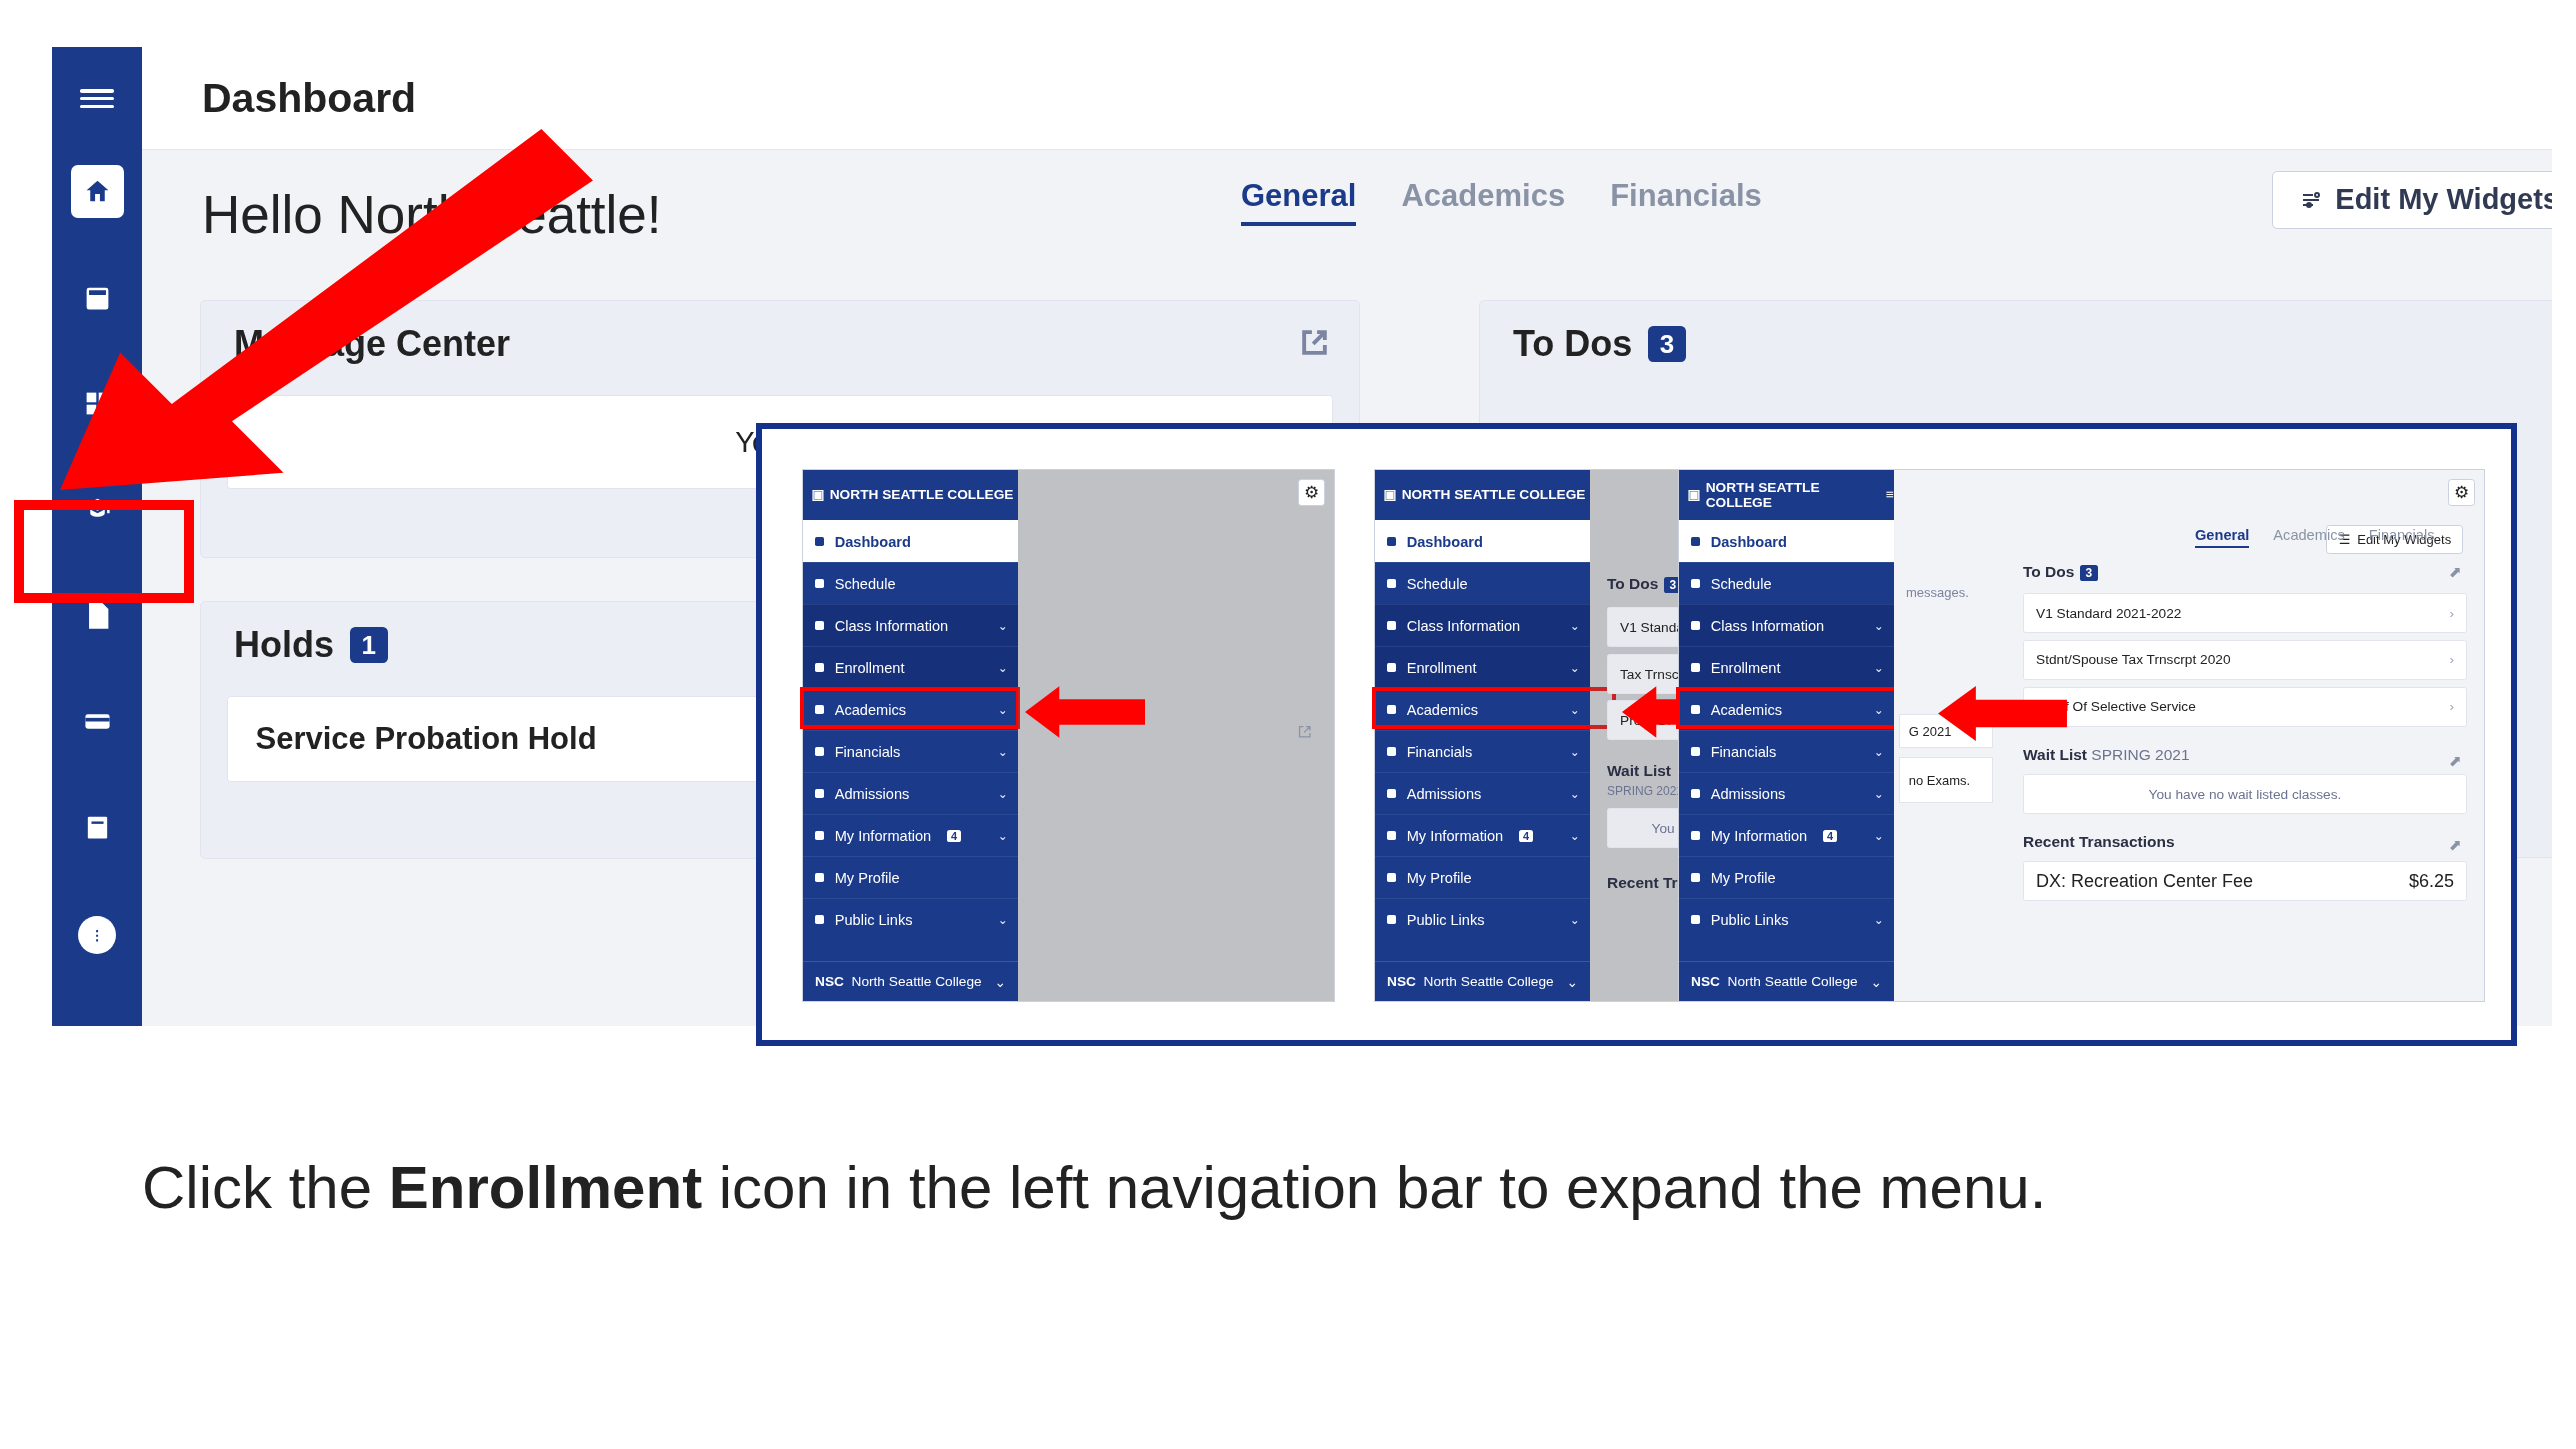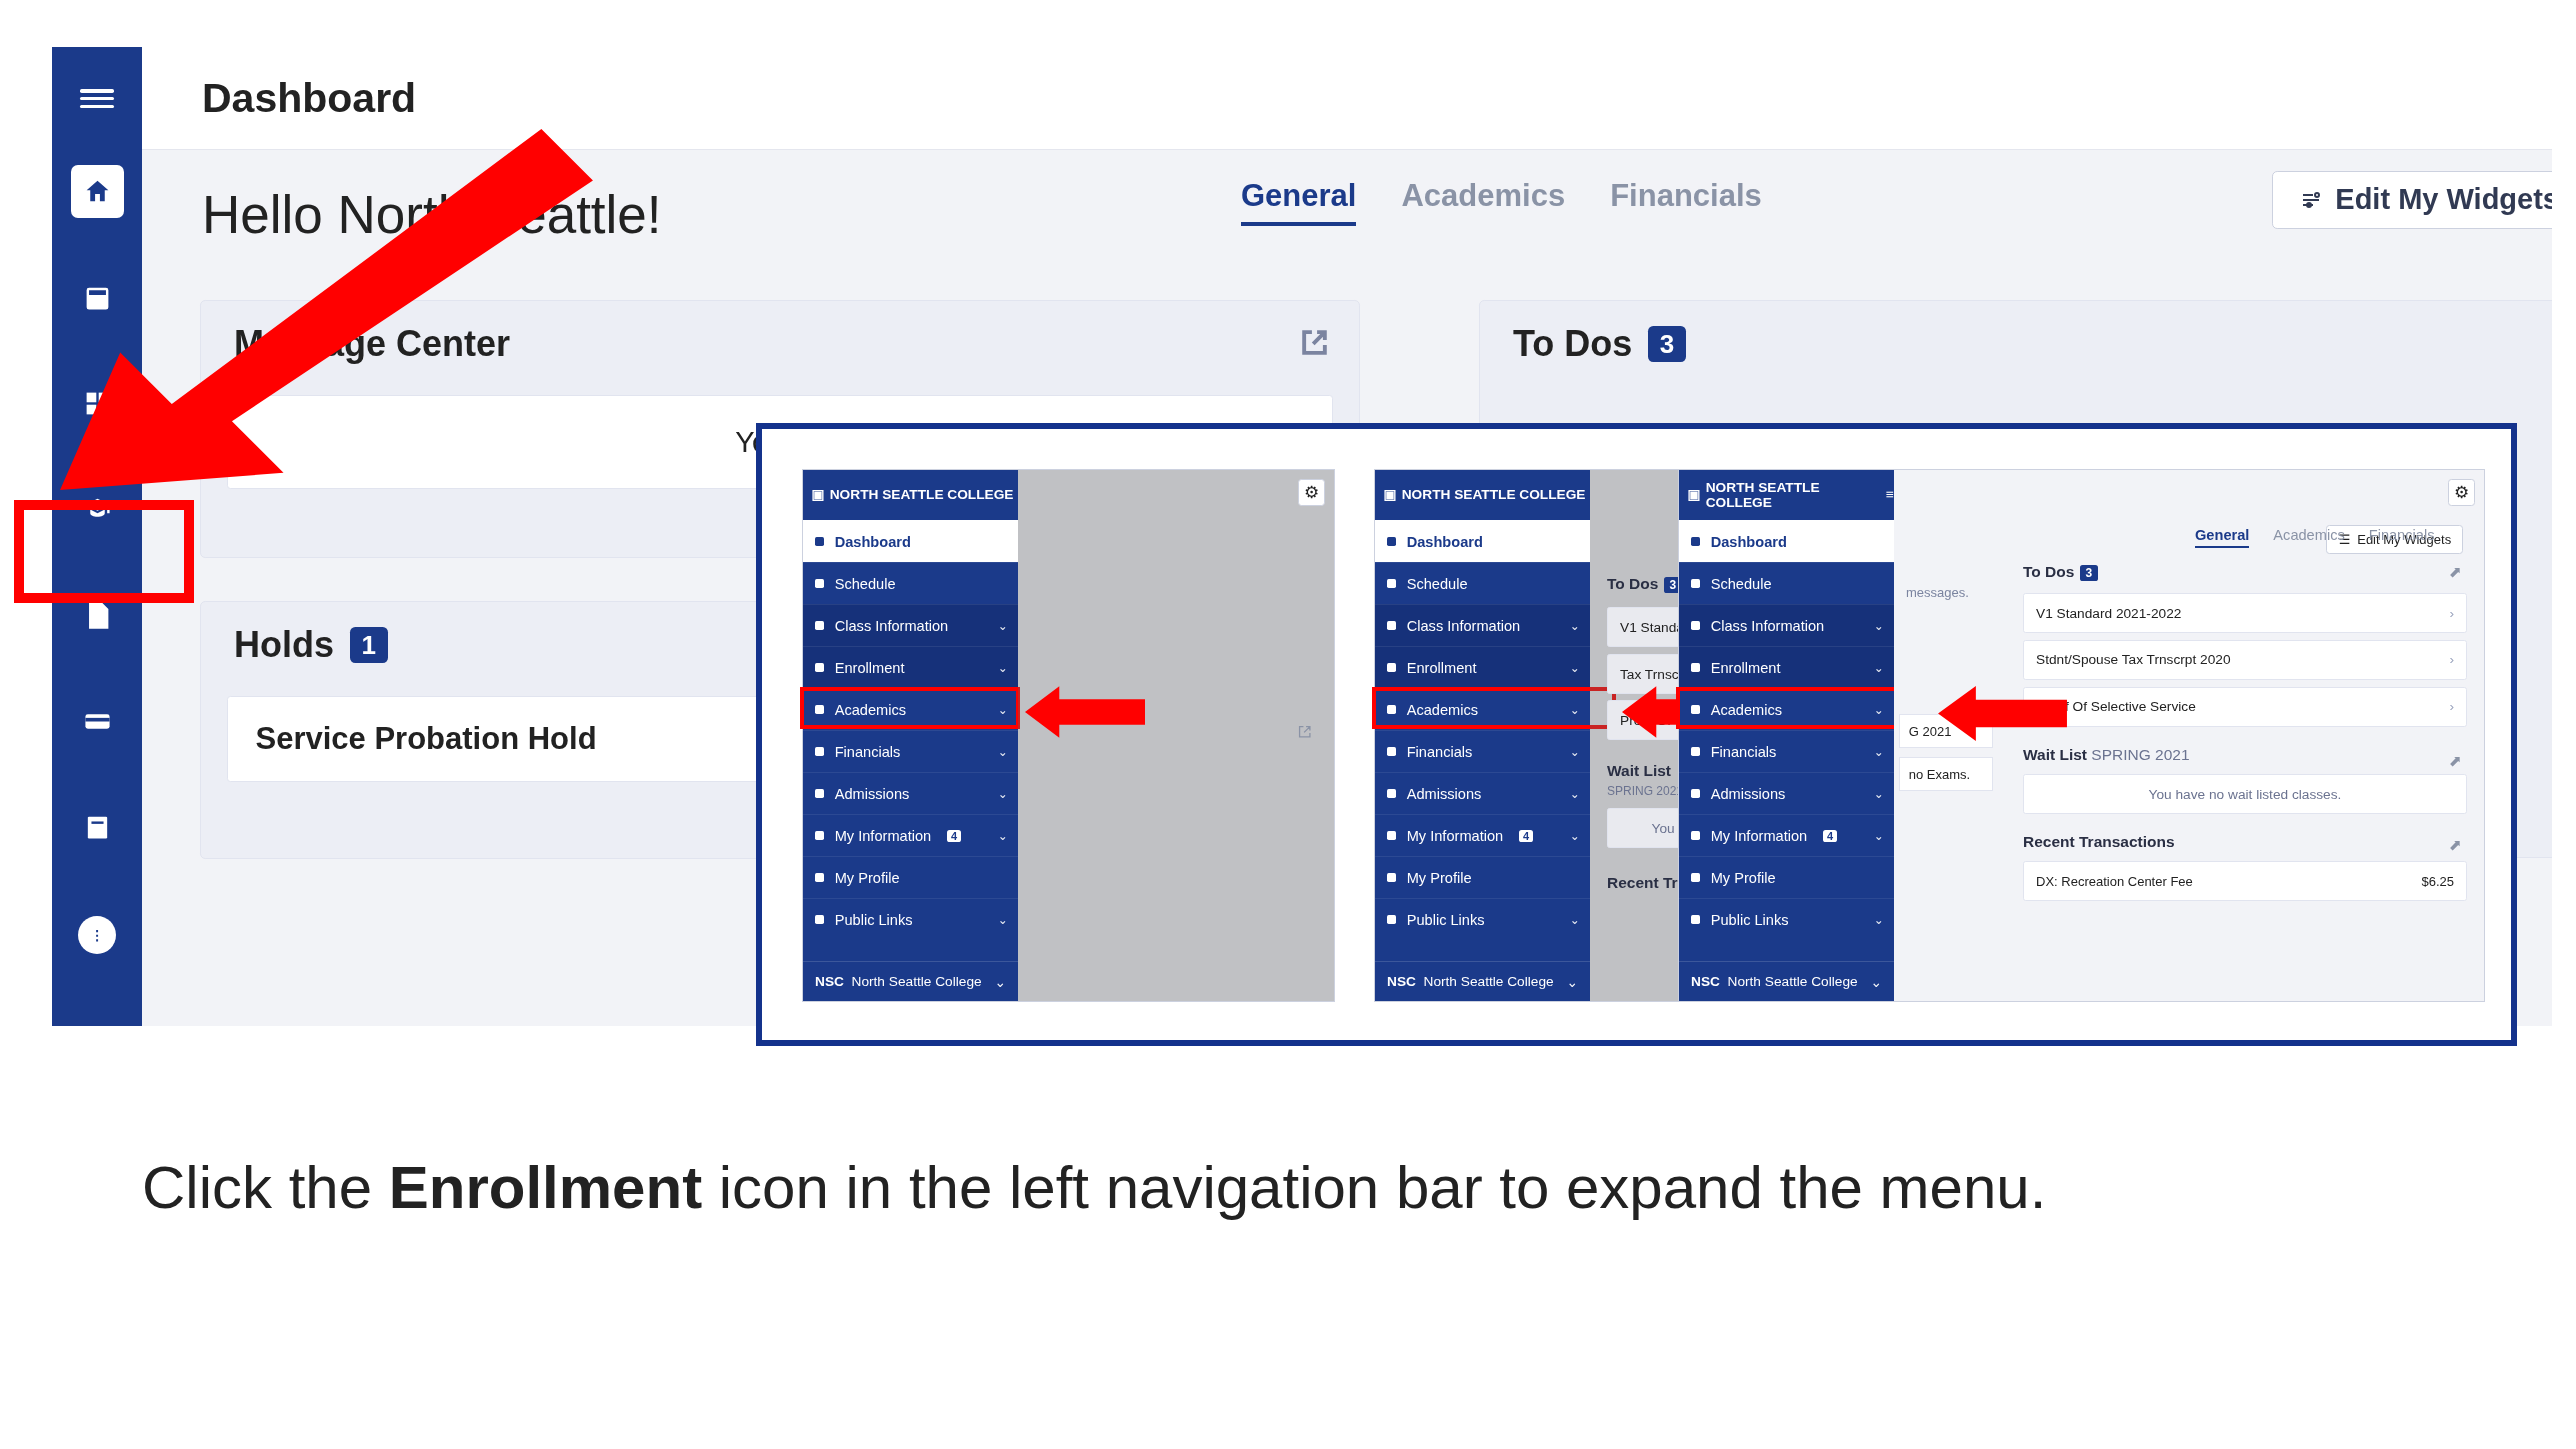--- a/index.html
+++ b/index.html
@@ -510,21 +510,21 @@
         <div class="tabbar-mini">
           <span class="active">General</span>
           <span>Academics</span>
           <span>Financials</span>
         </div>
 
         <span style="position:absolute;left:12px;top:115px;font-size:13px;color:#7b84a0;">messages.</span>
         <div style="position:absolute; left:5.2px; top:244px; width:94px; height:34px; background:#fff; border:0.9px solid #e1e4ef; display:flex;align-items:center; padding-left:8.6px; font-size:13px;">
             <span>G 2021</span>
           </div>
-        <div style="position:absolute; left:5.2px; top:287px; width:94px; height:34px; background:#fff; border:0.9px solid #e1e4ef; display:flex;align-items:center; padding-left:8.6px; font-size:13px;">
+        <div style="position:absolute; left:5.2px; top:287px; width:94px; height:46px; background:#fff; border:0.9px solid #e1e4ef; display:flex;align-items:center; padding-left:8.6px; font-size:13px;">
             <span>no Exams.</span>
           </div>
 
         <div style="position:absolute; left:129px; right:17px; top:93px; bottom:8.6px;">
           <div class="hdr" style="position:relative; top:0; left:0;"><span>To Dos</span><span class="mini-badge2">3</span></div>
           <span class="open" style="top:0; right:5.2px;">⬈</span>
           <div class="row" style="position:relative; top:auto; left:0; right:0; margin-top:12px;">
               <span>V1 Standard 2021-2022</span>
               <span class="rchev">›</span>
             </div>
@@ -538,21 +538,21 @@
             </div>
 
           <div class="hdr" style="position:relative; left:0; margin-top:19px;">
             <span>Wait List</span> <span style="font-weight:400; color:#6b7390;">SPRING 2021</span>
           </div>
           <span class="open" style="top:189px; right:5.2px;">⬈</span>
           <div class="row" style="position:relative; top:auto; left:0; right:0; margin-top:10.3px; justify-content:center; color:#6b7390;">You have no wait listed classes.</div>
 
           <div class="hdr" style="position:relative; left:0; margin-top:19px;">Recent Transactions</div>
           <span class="open" style="top:273px; right:5.2px;">⬈</span>
-          <div class="row" style="position:relative; top:auto; left:0; right:0; margin-top:10.3px; font-size:13px;">
+          <div class="row" style="position:relative; top:auto; left:0; right:0; margin-top:10.3px; font-size:18px;">
             <span>DX: Recreation Center Fee</span>
               <span style="margin-left:auto;">$6.25</span>
           </div>
         </div>
       </div>
       <svg class="mini-arrow" style="left:259px; top:216px;" width="129" height="55" viewBox="0 0 150 64">
           <polygon fill="#ff0000" points="150,16 150,48 44,48 44,64 0,32 44,0 44,16"></polygon>
         </svg>
     </div>
 

